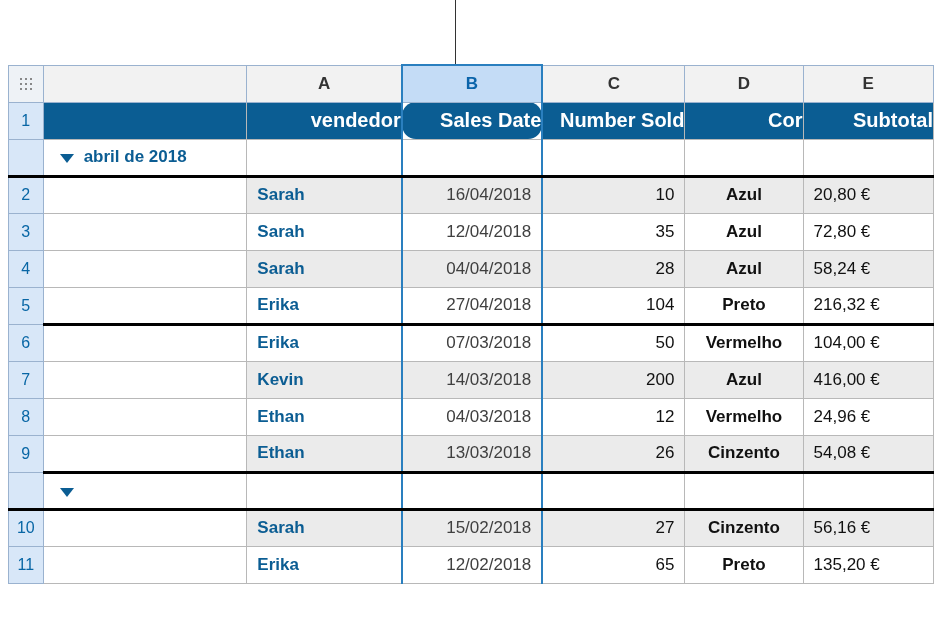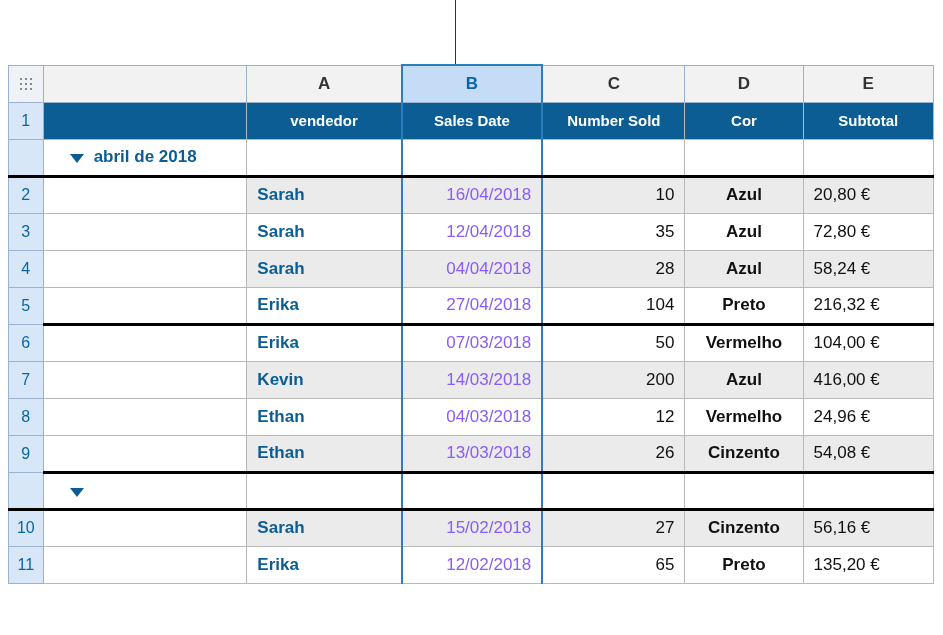--- a/index.html
+++ b/index.html
@@ -67,22 +67,22 @@
     border-left: 2px solid #2a7fbf;
     border-right: 2px solid #2a7fbf;
     border-top: 2px solid #2a7fbf;
   }
 
   
   .hdr td {
     background: #0b5d93;
     color: #fff;
     font-weight: 700;
-    text-align: center;
-    font-size: 15px;
+    text-align: right;
+    font-size: 20px;
   }
   .hdr td.group-blank { background:#0b5d93; }
 
   
   td.rownum {
     background:#d8e7f8;
     border-left:1px solid #9ab2cf;
     border-right:1px solid #9ab2cf;
     border-top:1px solid #9ab2cf;
     border-bottom:1px solid #9ab2cf;
@@ -90,21 +90,21 @@
     color:#0866a5;
     font-weight:400;
     font-size:16px;
   }
   td.rownum.blank { background:#d8e7f8; }
 
   
   tr.group-row td.group-label {
     color:#0b5d93;
     font-weight:700;
-    padding-left:26px;
+    padding-left:16px;
     text-align:left;
     border-bottom: 3px solid #000;
   }
   tr.group-row td {
     background:#fff;
     border-bottom: 3px solid #000;
   }
   tr.group-row .disclosure {
     display:inline-block;
     width:0; height:0;
@@ -112,36 +112,36 @@
     border-right:7px solid transparent;
     border-top:9px solid #0b5d93;
     margin-right:10px;
     position: relative;
     top: 1px;
   }
 
   
   td.cell { padding: 0 10px; }
   td.cell.name  { color:#0b5d93; font-weight:700; text-align:left;margin-left:28px; }
-  td.cell.date  { text-align:right; color:#8b5cf6; }
+  td.cell.date  { text-align:right; color:#404040; }
   td.cell.num   { text-align:right; color:#111; }
   td.cell.cor   { text-align:center; color:#111;font-weight:bold; }
   td.cell.sub   { text-align:left; color:#111; }
   td.cell.blank-left { background:#fff; }
 
   tr.shaded td.cell, tr.shaded td.blank-left { background:#ebebeb; }
   tr.shaded td.rownum { background:#d8e7f8; }
   tr.shaded td.cell.blank-left { background:#fff; }
 
   
   td.sel-col {
     border-left: 2px solid #2a7fbf !important;
     border-right: 2px solid #2a7fbf !important;
   }
-  .hdr td.sel-col { border-left:2px solid #2a7fbf; border-right:2px solid #2a7fbf; }
+  .hdr td.sel-col { border-left:2px solid #2a7fbf; border-right:2px solid #2a7fbf;border-radius:14px; }
   
 
   
   .sheet { border: 1px solid #9ab2cf; }
   
   tr.last-of-block td { border-bottom: 3px solid #000; }
   tr.last-of-block td.rownum { border-bottom: 1px solid #9ab2cf; }
 
 </style>
 </head>

